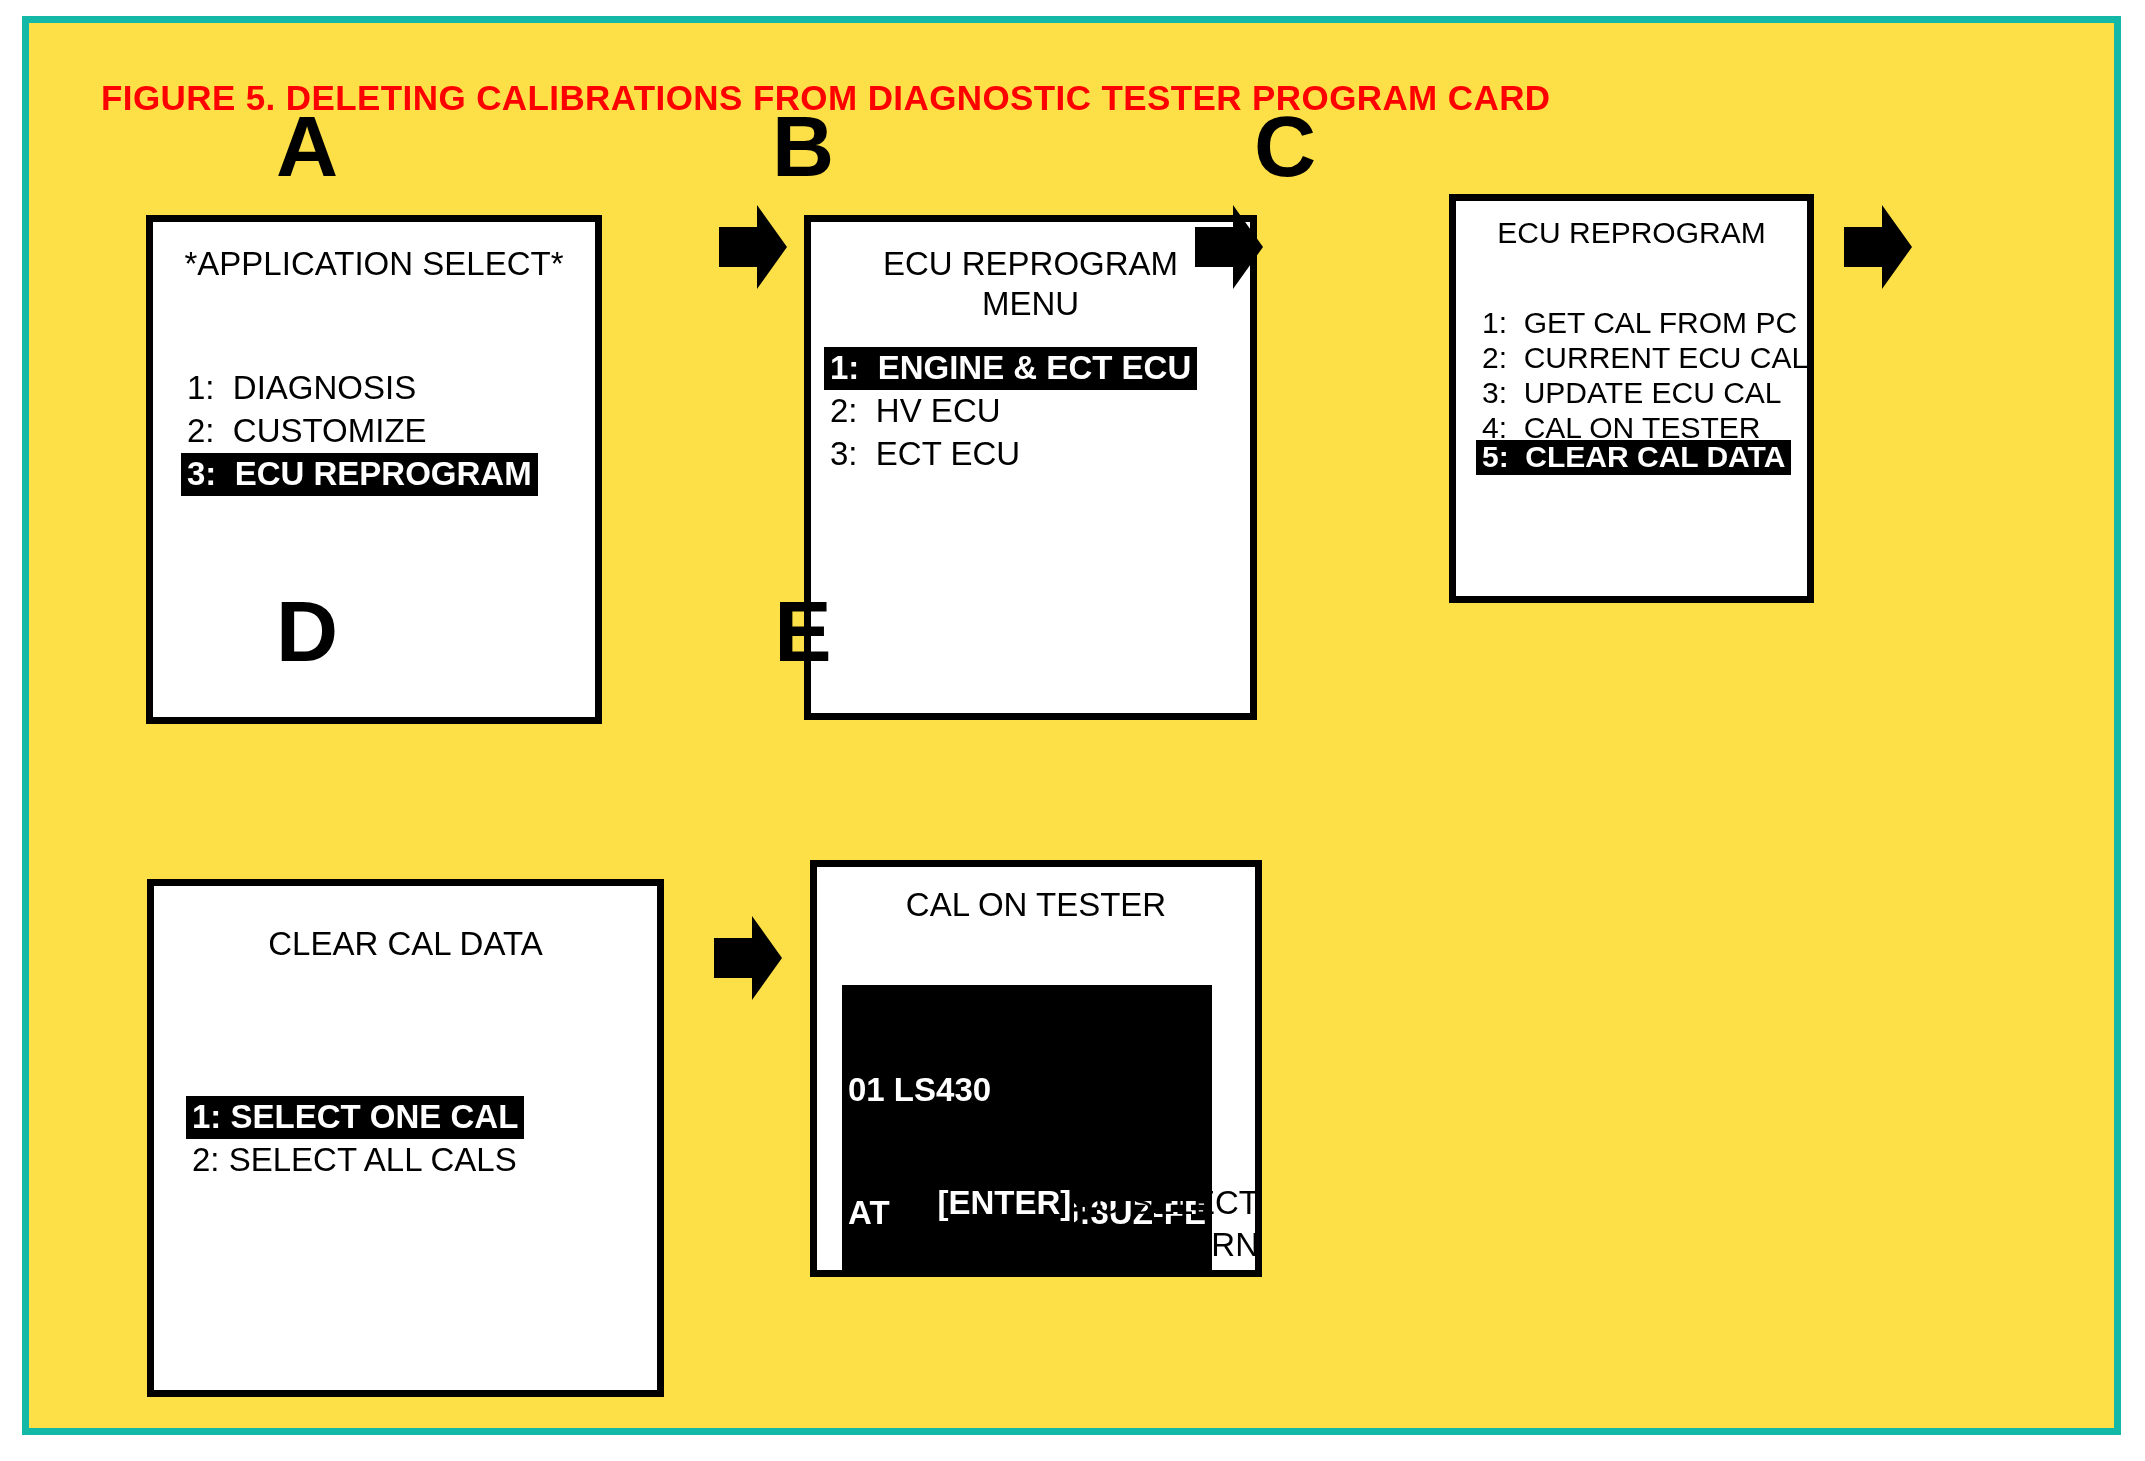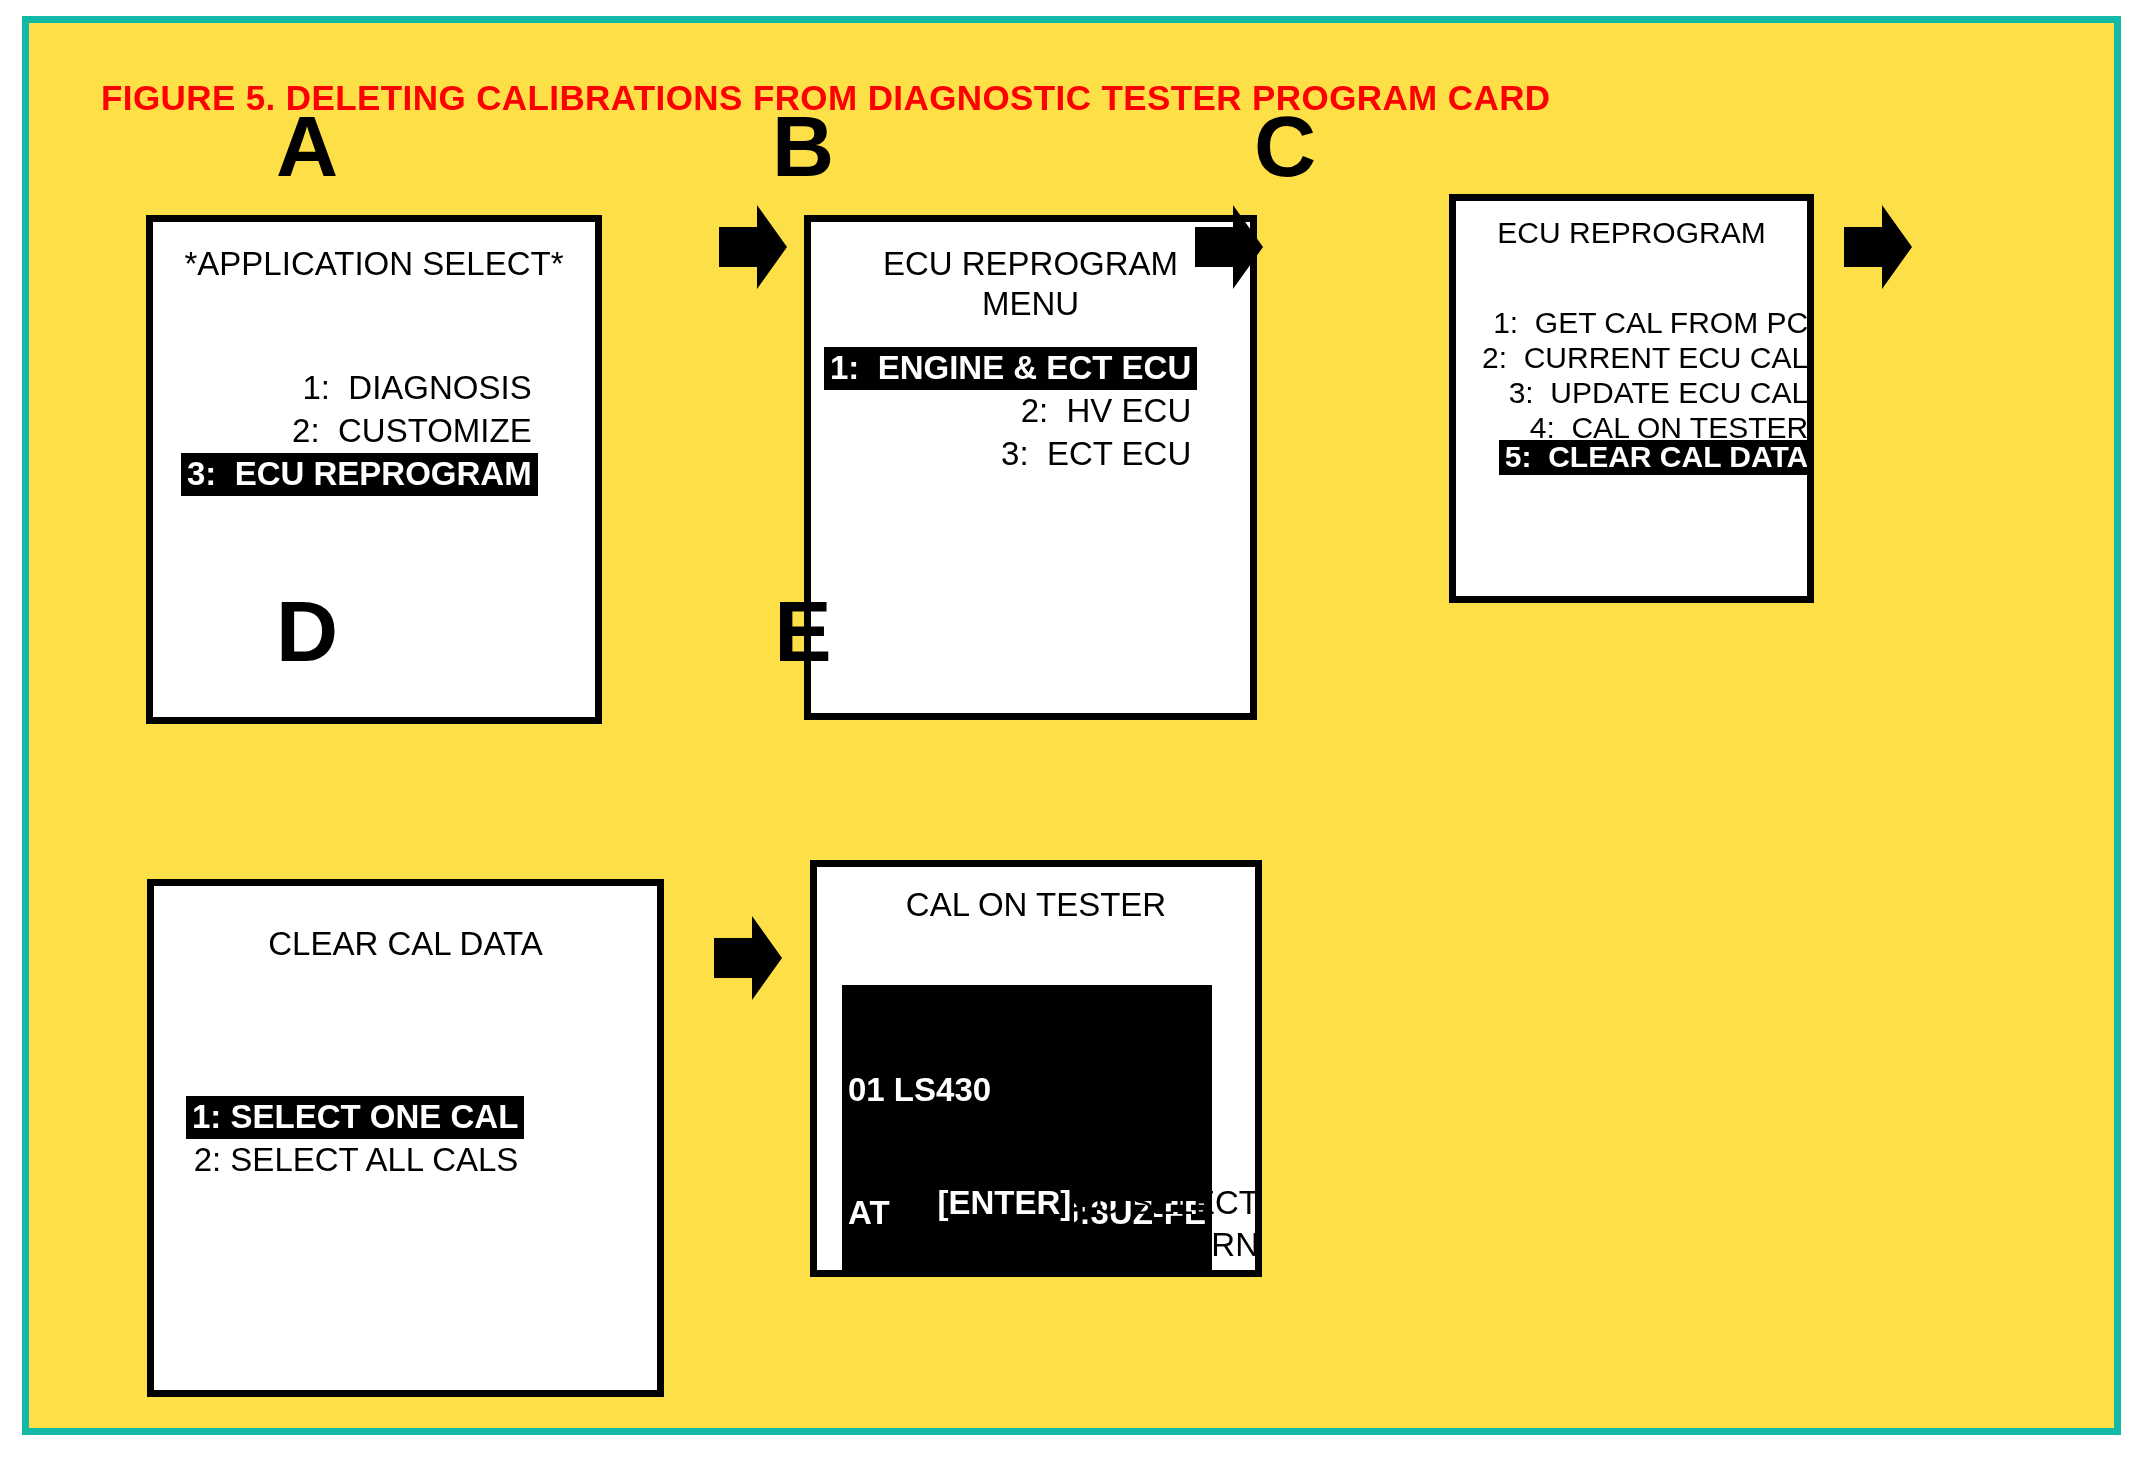--- a/index.html
+++ b/index.html
@@ -55,21 +55,20 @@
     position:absolute;
     left:0; right:0;
     text-align:center;
     font-size:33px;
     line-height:40px;
     color:#000000;
     white-space:nowrap;
   }
   .menu{
     position:absolute;
-    text-align:right;
   }
   .menu-row{
     display:block;
     font-size:33px;
     line-height:40px;
     color:#000000;
     white-space:pre;
     background:transparent;
   }
   .menu-row.hl{

